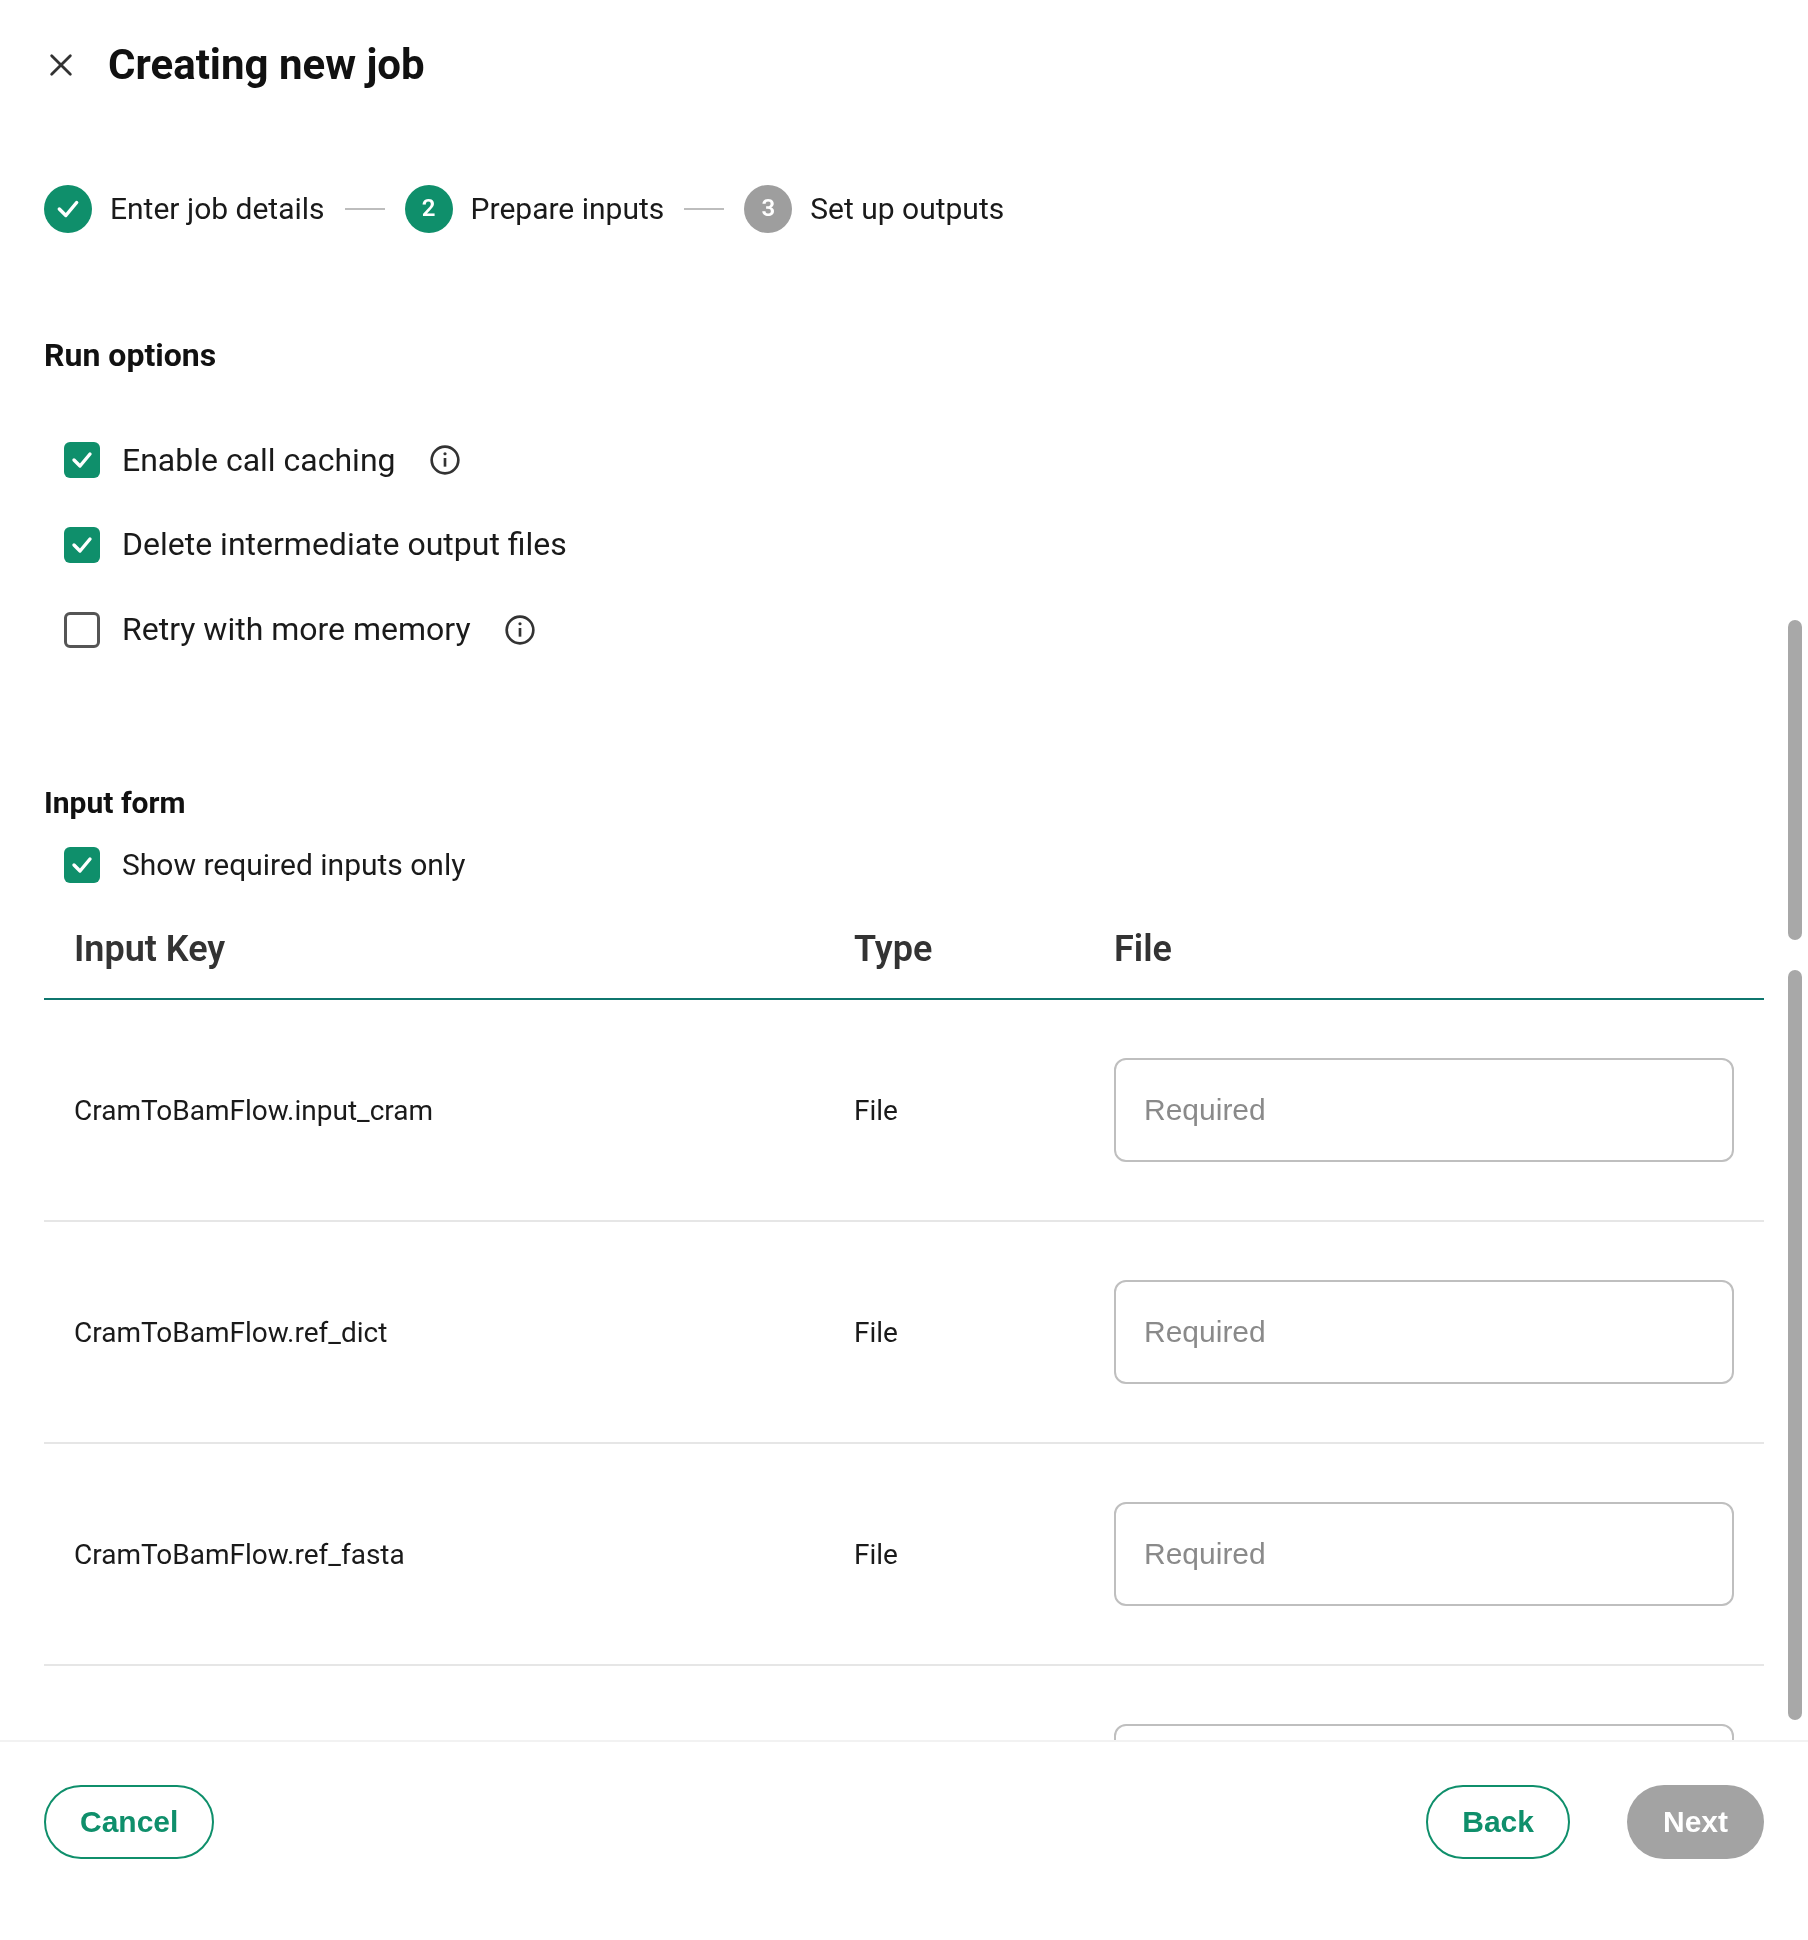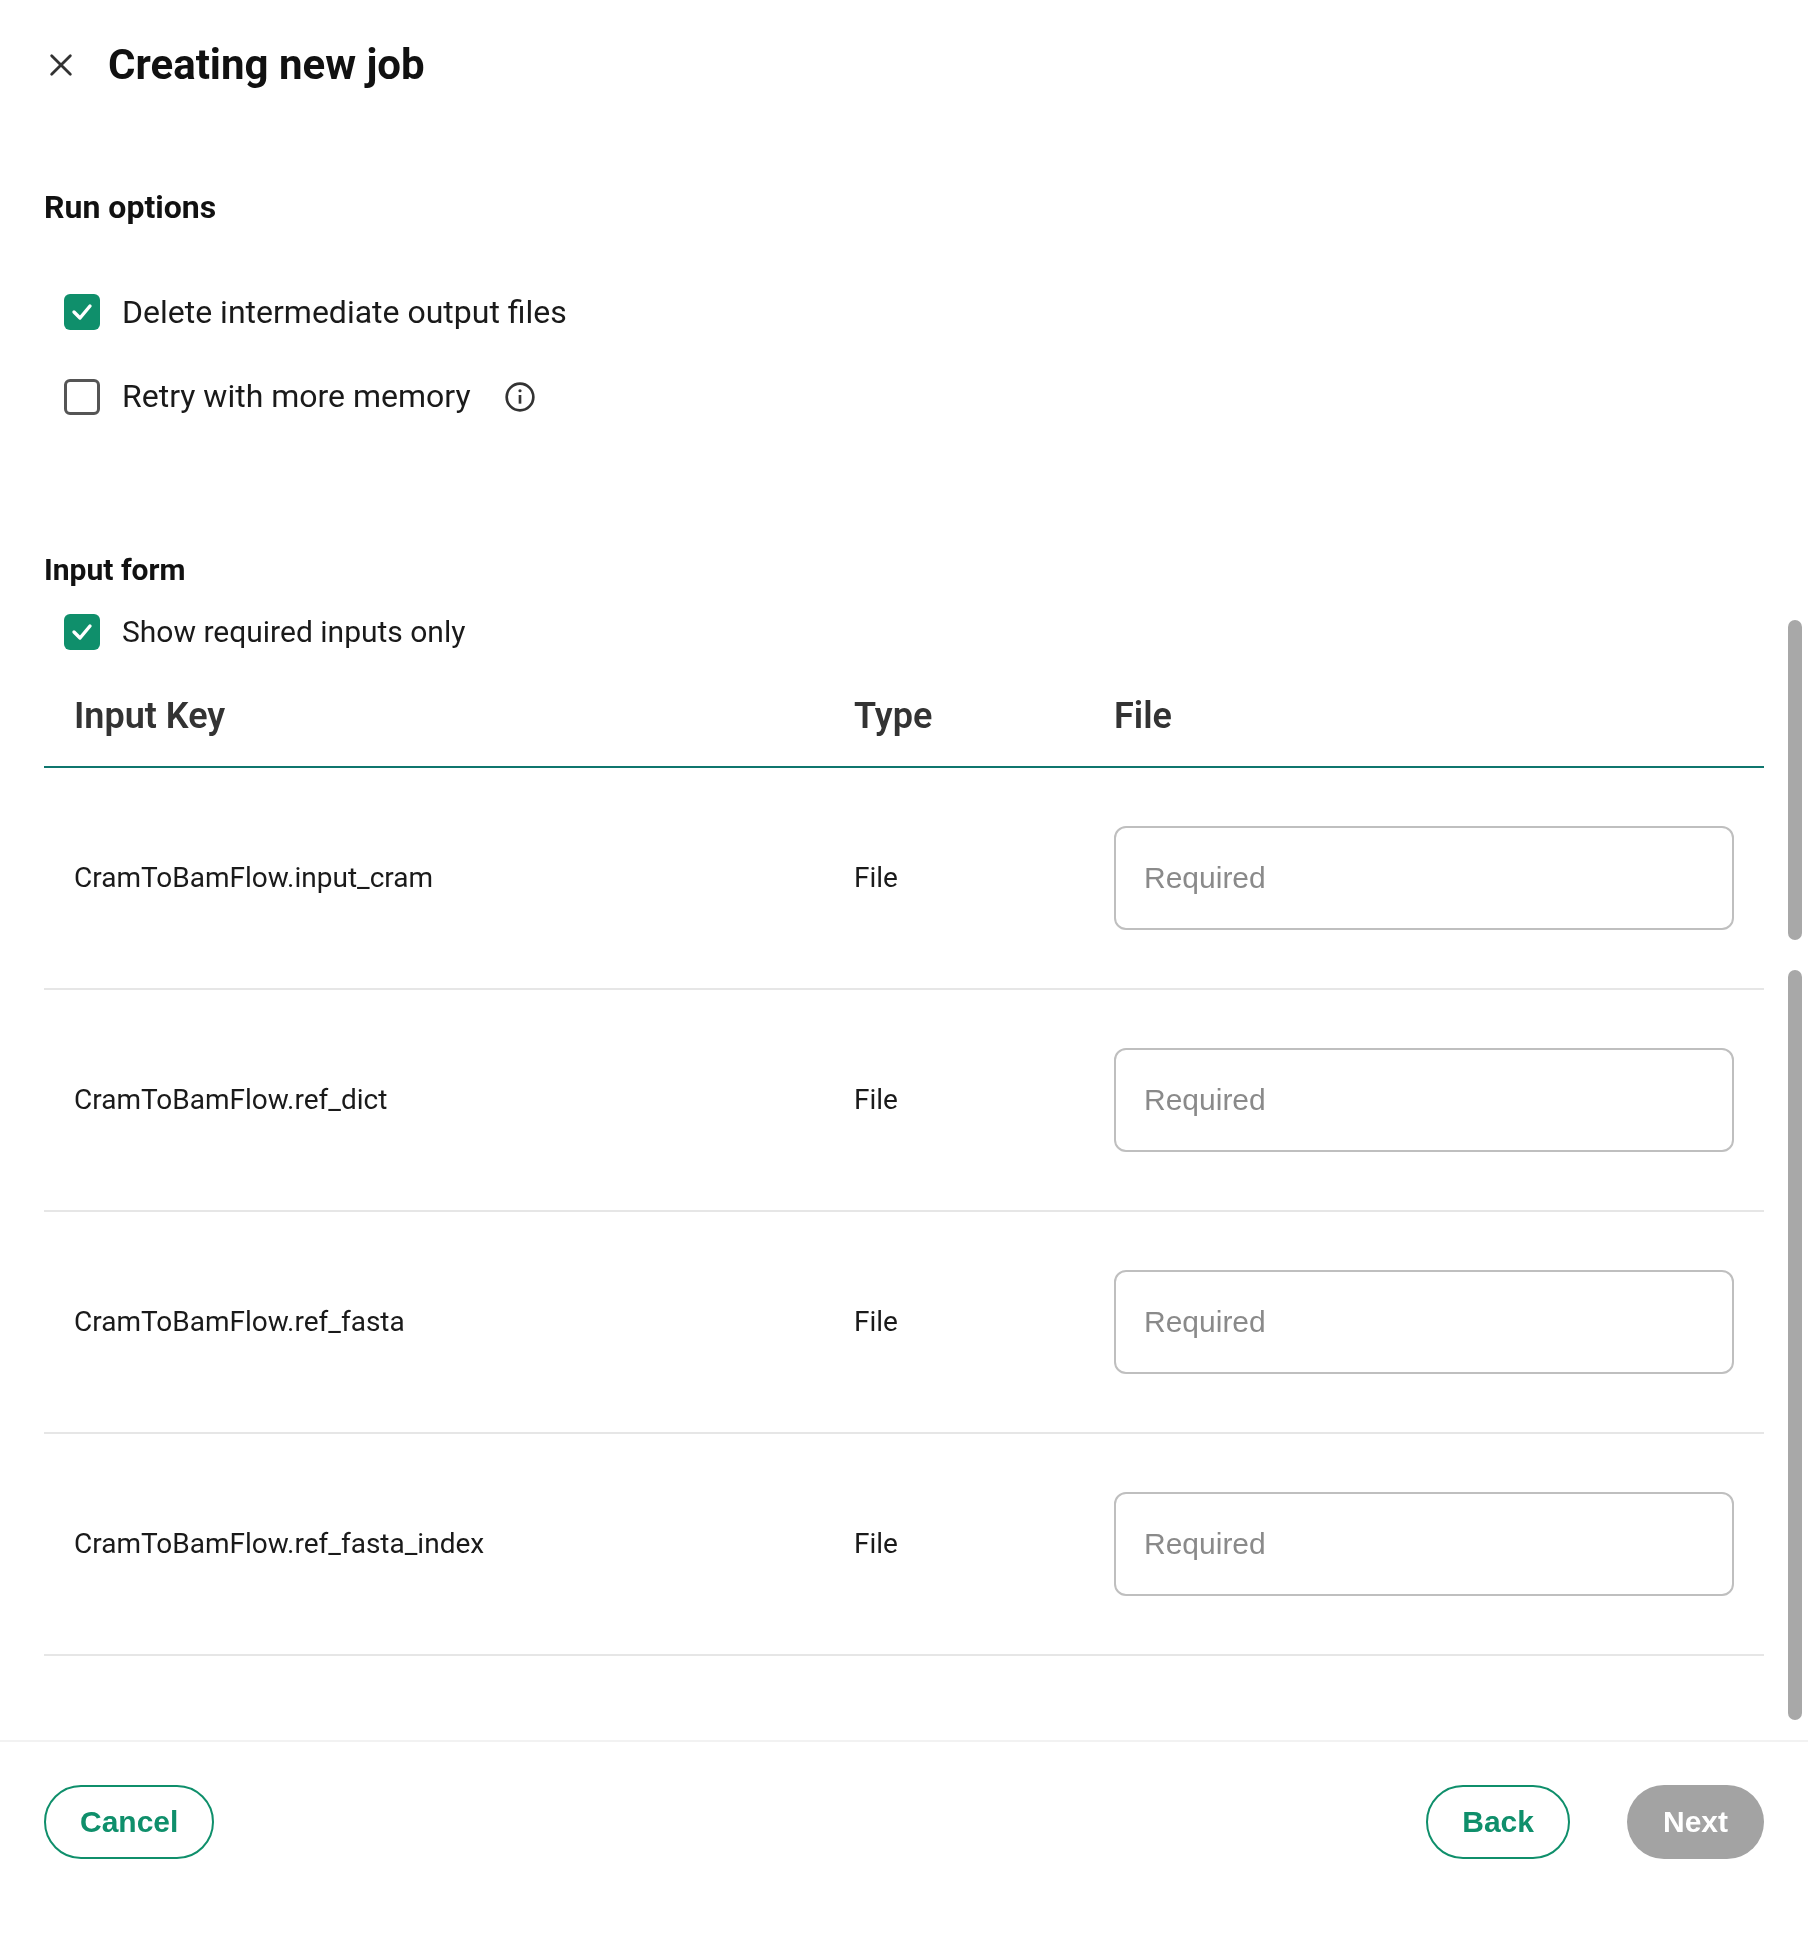--- a/index.html
+++ b/index.html
@@ -182,24 +182,59 @@
   <div class="header">
     <span class="close-icon">
       <svg width="28" height="28" viewBox="0 0 24 24" fill="none" stroke="currentColor" stroke-width="2.4" stroke-linecap="round">
           <line x1="4" y1="4" x2="20" y2="20"></line>
           <line x1="20" y1="4" x2="4" y2="20"></line>
         </svg>
     </span>
     <h1 class="title">Creating new job</h1>
   </div>
 
+  <div class="stepper">
+    <div class="step">
+      <span class="step-circle done">
+        <svg width="26" height="26" viewBox="0 0 24 24" fill="none" stroke="#fff" stroke-width="3.2" stroke-linecap="round" stroke-linejoin="round">
+            <polyline points="4 12 10 18 20 6"></polyline>
+          </svg>
+      </span>
+      <span class="step-label">Enter job details</span>
+    </div>
+    <span class="step-connector"></span>
+    <div class="step">
+      <span class="step-circle active">2</span>
+      <span class="step-label">Prepare inputs</span>
+    </div>
+    <span class="step-connector"></span>
+    <div class="step">
+      <span class="step-circle pending">3</span>
+      <span class="step-label">Set up outputs</span>
+    </div>
+  </div>
 
   <div class="run-options-section">
     <h2 class="section-heading">Run options</h2>
     <div class="run-options">
+      <div class="checkbox-row">
+        <span class="checkbox checked">
+          <svg width="24" height="24" viewBox="0 0 24 24" fill="none" stroke="#fff" stroke-width="3.4" stroke-linecap="round" stroke-linejoin="round">
+              <polyline points="4 12 10 18 20 6"></polyline>
+            </svg>
+        </span>
+        <span>Enable call caching</span>
+        <span class="info-icon">
+          <svg width="32" height="32" viewBox="0 0 24 24" fill="none" stroke="currentColor" stroke-width="2">
+              <circle cx="12" cy="12" r="10"></circle>
+              <line x1="12" y1="10.5" x2="12" y2="17"></line>
+              <circle cx="12" cy="7.3" r="1.2" fill="currentColor" stroke="none"></circle>
+            </svg>
+        </span>
+      </div>
       <div class="checkbox-row">
         <span class="checkbox checked">
           <svg width="24" height="24" viewBox="0 0 24 24" fill="none" stroke="#fff" stroke-width="3.4" stroke-linecap="round" stroke-linejoin="round">
               <polyline points="4 12 10 18 20 6"></polyline>
             </svg>
         </span>
         <span>Delete intermediate output files</span>
       </div>
       <div class="checkbox-row">
         <span class="checkbox unchecked"></span>

